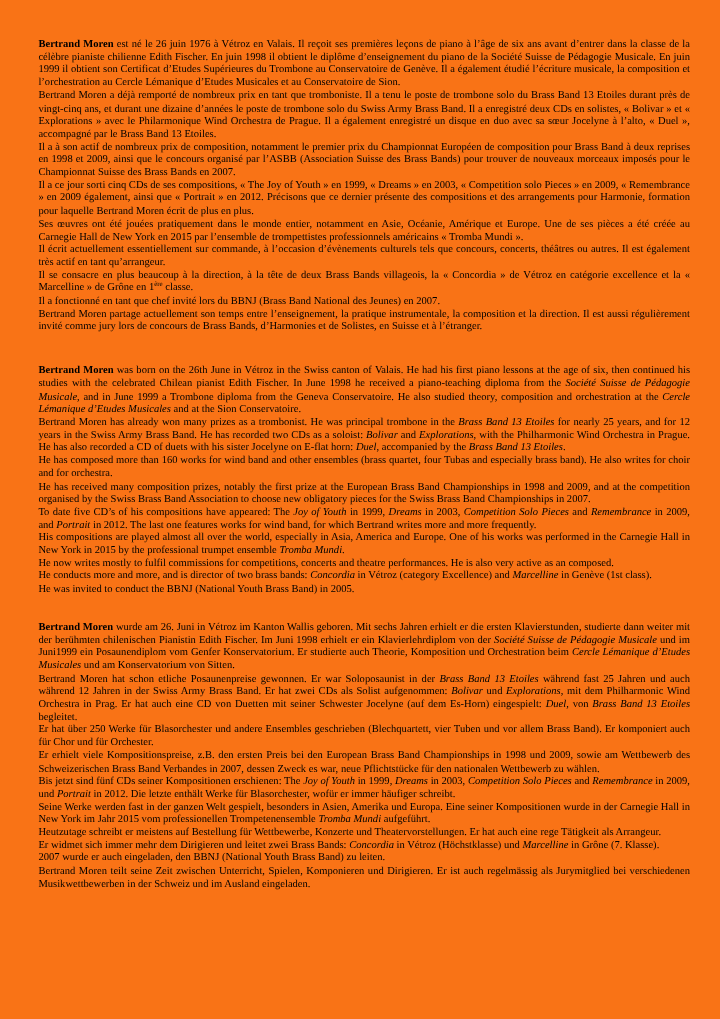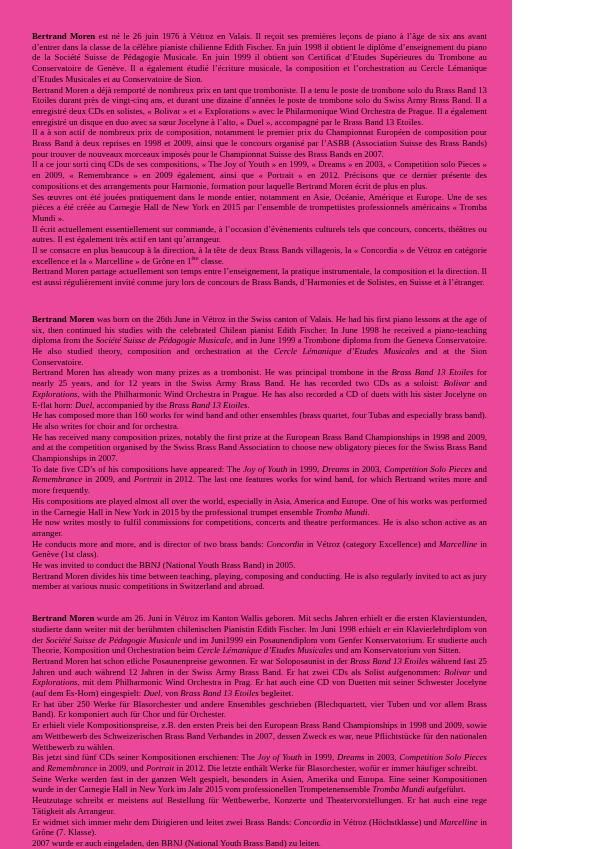--- a/index.html
+++ b/index.html
@@ -7,24 +7,24 @@
     padding: 0;
     background: #ffffff;
   }
   body {
     width: 600px;
     height: 849px;
     overflow: hidden;
   }
   .page {
     box-sizing: border-box;
-    width: 512px;
+    width: 600px;
     height: 849px;
     padding: 31px 25px 0 32px;
-    background: #ec4899;
+    background: #f97316;
   }
   .bio-section {
     display: block;
   }
   .bio-section.english { margin-top: 26px; }
   .bio-section.german  { margin-top: 21px; }
   .para {
     margin: 0;
     padding: 0;
     font-family: "Liberation Serif", "DejaVu Serif", serif;
@@ -47,33 +47,33 @@
 
 <div class="page">
   <div class="bio-section french">
       <p class="para"><span class="run-b">Bertrand Moren</span><span> est né le 26 juin 1976 à Vétroz en Valais. Il reçoit ses premières leçons de piano à l’âge de six ans avant d’entrer dans la classe de la célèbre pianiste chilienne Edith Fischer. En juin 1998 il obtient le diplôme d’enseignement du piano de la Société Suisse de Pédagogie Musicale. En juin 1999 il obtient son Certificat d’Etudes Supérieures du Trombone au Conservatoire de Genève. Il a également étudié l’écriture musicale, la composition et l’orchestration au Cercle Lémanique d’Etudes Musicales et au Conservatoire de Sion.</span></p>
       <p class="para"><span>Bertrand Moren a déjà remporté de nombreux prix en tant que tromboniste. Il a tenu le poste de trombone solo du Brass Band 13 Etoiles durant près de vingt-cinq ans, et durant une dizaine d’années le poste de trombone solo du Swiss Army Brass Band. Il a enregistré deux CDs en solistes, « Bolivar » et « Explorations » avec le Philarmonique Wind Orchestra de Prague. Il a également enregistré un disque en duo avec sa sœur Jocelyne à l’alto, « Duel », accompagné par le Brass Band 13 Etoiles.</span></p>
       <p class="para"><span>Il a à son actif de nombreux prix de composition, notamment le premier prix du Championnat Européen de composition pour Brass Band à deux reprises en 1998 et 2009, ainsi que le concours organisé par l’ASBB (Association Suisse des Brass Bands) pour trouver de nouveaux morceaux imposés pour le Championnat Suisse des Brass Bands en 2007.</span></p>
       <p class="para"><span>Il a ce jour sorti cinq CDs de ses compositions, « The Joy of Youth » en 1999, « Dreams » en 2003, « Competition solo Pieces » en 2009, « Remembrance » en 2009 également, ainsi que « Portrait » en 2012. Précisons que ce dernier présente des compositions et des arrangements pour Harmonie, formation pour laquelle Bertrand Moren écrit de plus en plus.</span></p>
       <p class="para"><span>Ses œuvres ont été jouées pratiquement dans le monde entier, notamment en Asie, Océanie, Amérique et Europe. Une de ses pièces a été créée au Carnegie Hall de New York en 2015 par l’ensemble de trompettistes professionnels américains « Tromba Mundi ».</span></p>
       <p class="para"><span>Il écrit actuellement essentiellement sur commande, à l’occasion d’évènements culturels tels que concours, concerts, théâtres ou autres. Il est également très actif en tant qu’arrangeur.</span></p>
       <p class="para"><span>Il se consacre en plus beaucoup à la direction, à la tête de deux Brass Bands villageois, la « Concordia » de Vétroz en catégorie excellence et la « Marcelline » de Grône en 1</span><sup>ère</sup><span> classe.</span></p>
+      <p class="para"><span>Il a fonctionné en tant que chef invité lors du BBNJ (Brass Band National des Jeunes) en 2007.</span></p>
       <p class="para"><span>Bertrand Moren partage actuellement son temps entre l’enseignement, la pratique instrumentale, la composition et la direction. Il est aussi régulièrement invité comme jury lors de concours de Brass Bands, d’Harmonies et de Solistes, en Suisse et à l’étranger.</span></p>
     </div>
   <div class="bio-section english">
       <p class="para"><span class="run-b">Bertrand Moren</span><span> was born on the 26th June in Vétroz in the Swiss canton of Valais. He had his first piano lessons at the age of six, then continued his studies with the celebrated Chilean pianist Edith Fischer. In June 1998 he received a piano-teaching diploma from the </span><span class="run-i">Société Suisse de Pédagogie Musicale</span><span>, and in June 1999 a Trombone diploma from the Geneva Conservatoire. He also studied theory, composition and orchestration at the </span><span class="run-i">Cercle Lémanique d’Etudes Musicales</span><span> and at the Sion Conservatoire.</span></p>
       <p class="para"><span>Bertrand Moren has already won many prizes as a trombonist. He was principal trombone in the </span><span class="run-i">Brass Band 13 Etoiles</span><span> for nearly 25 years, and for 12 years in the Swiss Army Brass Band. He has recorded two CDs as a soloist: </span><span class="run-i">Bolivar</span><span> and </span><span class="run-i">Explorations</span><span>, with the Philharmonic Wind Orchestra in Prague. He has also recorded a CD of duets with his sister Jocelyne on E-flat horn: </span><span class="run-i">Duel</span><span>, accompanied by the </span><span class="run-i">Brass Band 13 Etoiles</span><span>.</span></p>
       <p class="para"><span>He has composed more than 160 works for wind band and other ensembles (brass quartet, four Tubas and especially brass band). He also writes for choir and for orchestra.</span></p>
       <p class="para"><span>He has received many composition prizes, notably the first prize at the European Brass Band Championships in 1998 and 2009, and at the competition organised by the Swiss Brass Band Association to choose new obligatory pieces for the Swiss Brass Band Championships in 2007.</span></p>
       <p class="para"><span>To date five CD’s of his compositions have appeared: The </span><span class="run-i">Joy of Youth</span><span> in 1999, </span><span class="run-i">Dreams</span><span> in 2003, </span><span class="run-i">Competition Solo Pieces</span><span> and </span><span class="run-i">Remembrance</span><span> in 2009, and </span><span class="run-i">Portrait</span><span> in 2012. The last one features works for wind band, for which Bertrand writes more and more frequently.</span></p>
       <p class="para"><span>His compositions are played almost all over the world, especially in Asia, America and Europe. One of his works was performed in the Carnegie Hall in New York in 2015 by the professional trumpet ensemble </span><span class="run-i">Tromba Mundi</span><span>.</span></p>
-      <p class="para"><span>He now writes mostly to fulfil commissions for competitions, concerts and theatre performances. He is also schon active as an arranger.</span></p>
+      <p class="para"><span>He now writes mostly to fulfil commissions for competitions, concerts and theatre performances. He is also very active as an composed.</span></p>
       <p class="para"><span>He conducts more and more, and is director of two brass bands: </span><span class="run-i">Concordia</span><span> in Vétroz (category Excellence) and </span><span class="run-i">Marcelline</span><span> in Genève (1st class).</span></p>
       <p class="para"><span>He was invited to conduct the BBNJ (National Youth Brass Band) in 2005.</span></p>
-      <p class="para"><span>Bertrand Moren divides his time between teaching, playing, composing and conducting. He is also regularly invited to act as jury member at various music competitions in Switzerland and abroad.</span></p>
     </div>
   <div class="bio-section german">
       <p class="para"><span class="run-b">Bertrand Moren</span><span> wurde am 26. Juni in Vétroz im Kanton Wallis geboren. Mit sechs Jahren erhielt er die ersten Klavierstunden, studierte dann weiter mit der berühmten chilenischen Pianistin Edith Fischer. Im Juni 1998 erhielt er ein Klavierlehrdiplom von der </span><span class="run-i">Société Suisse de Pédagogie Musicale</span><span> und im Juni1999 ein Posaunendiplom vom Genfer Konservatorium. Er studierte auch Theorie, Komposition und Orchestration beim </span><span class="run-i">Cercle Lémanique d’Etudes Musicales</span><span> und am Konservatorium von Sitten.</span></p>
       <p class="para"><span>Bertrand Moren hat schon etliche Posaunenpreise gewonnen. Er war Soloposaunist in der </span><span class="run-i">Brass Band 13 Etoiles</span><span> während fast 25 Jahren und auch während 12 Jahren in der Swiss Army Brass Band. Er hat zwei CDs als Solist aufgenommen: </span><span class="run-i">Bolivar</span><span> und </span><span class="run-i">Explorations</span><span>, mit dem Philharmonic Wind Orchestra in Prag. Er hat auch eine CD von Duetten mit seiner Schwester Jocelyne (auf dem Es-Horn) eingespielt: </span><span class="run-i">Duel</span><span>, von </span><span class="run-i">Brass Band 13 Etoiles</span><span> begleitet.</span></p>
       <p class="para"><span>Er hat über 250 Werke für Blasorchester und andere Ensembles geschrieben (Blechquartett, vier Tuben und vor allem Brass Band). Er komponiert auch für Chor und für Orchester.</span></p>
       <p class="para"><span>Er erhielt viele Kompositionspreise, z.B. den ersten Preis bei den European Brass Band Championships in 1998 und 2009, sowie am Wettbewerb des Schweizerischen Brass Band Verbandes in 2007, dessen Zweck es war, neue Pflichtstücke für den nationalen Wettbewerb zu wählen.</span></p>
       <p class="para"><span>Bis jetzt sind fünf CDs seiner Kompositionen erschienen: The </span><span class="run-i">Joy of Youth</span><span> in 1999, </span><span class="run-i">Dreams</span><span> in 2003, </span><span class="run-i">Competition Solo Pieces</span><span> and </span><span class="run-i">Remembrance</span><span> in 2009, und </span><span class="run-i">Portrait</span><span> in 2012. Die letzte enthält Werke für Blasorchester, wofür er immer häufiger schreibt.</span></p>
       <p class="para"><span>Seine Werke werden fast in der ganzen Welt gespielt, besonders in Asien, Amerika und Europa. Eine seiner Kompositionen wurde in der Carnegie Hall in New York im Jahr 2015 vom professionellen Trompetenensemble </span><span class="run-i">Tromba Mundi</span><span> aufgeführt.</span></p>
       <p class="para"><span>Heutzutage schreibt er meistens auf Bestellung für Wettbewerbe, Konzerte und Theatervorstellungen. Er hat auch eine rege Tätigkeit als Arrangeur.</span></p>
       <p class="para"><span>Er widmet sich immer mehr dem Dirigieren und leitet zwei Brass Bands: </span><span class="run-i">Concordia</span><span> in Vétroz (Höchstklasse) und </span><span class="run-i">Marcelline</span><span> in Grône (7. Klasse).</span></p>

